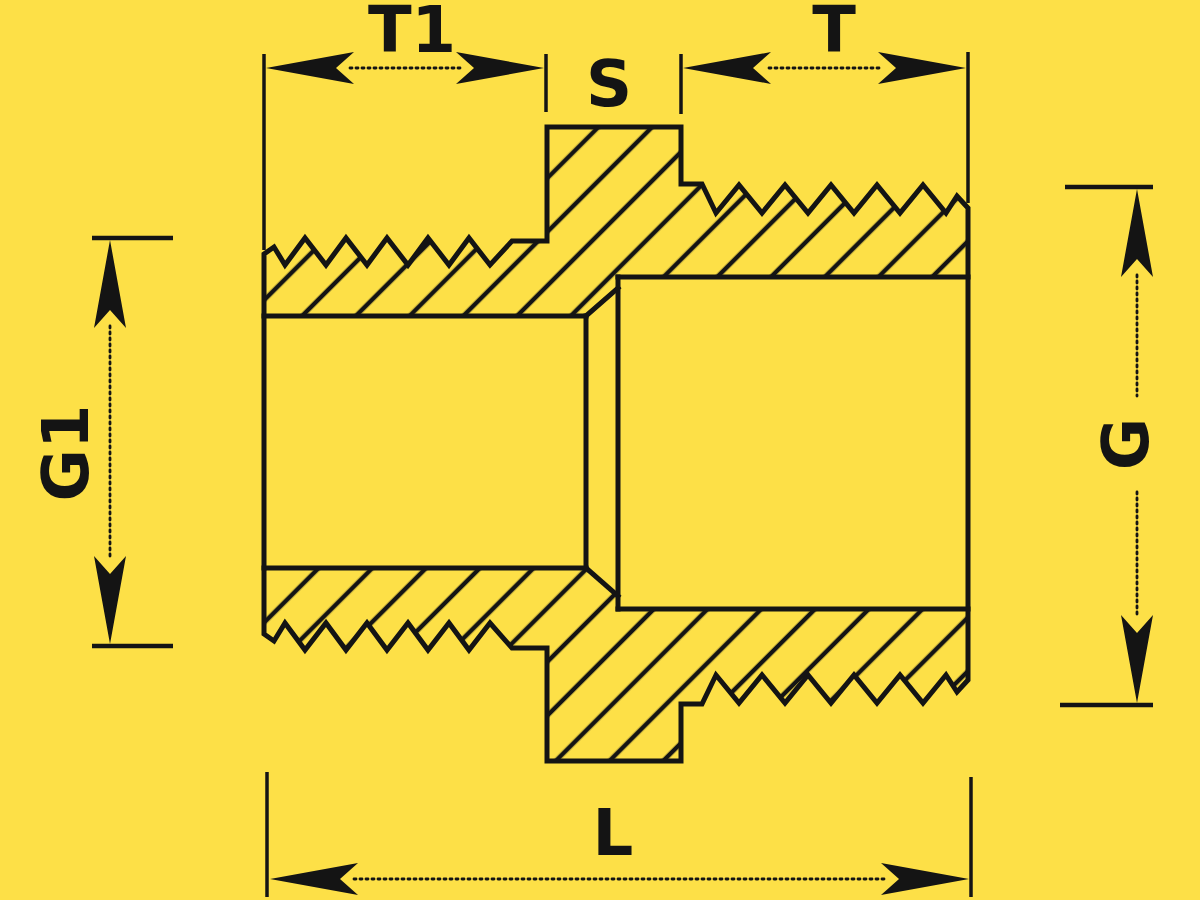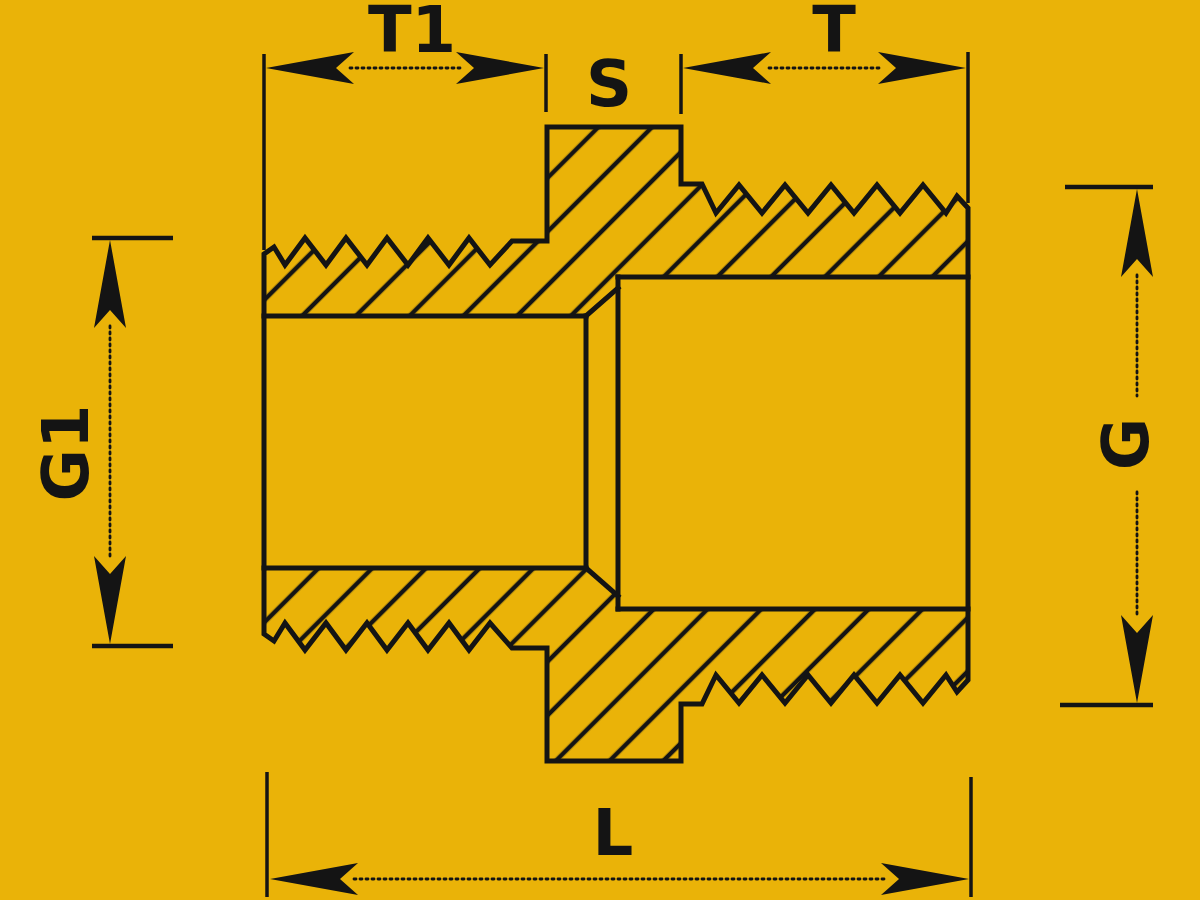--- a/index.html
+++ b/index.html
@@ -7,21 +7,21 @@
     padding: 0;
     background: #ffffff;
     width: 1200px;
     height: 900px;
     overflow: hidden;
   }
   .stage {
     position: relative;
     width: 1200px;
     height: 900px;
-    background: #eab308;
+    background: #fde047;
     text-align: right;
   }
   svg { display: block; }
   .dim-label {
     font-family: "DejaVu Sans", "Liberation Sans", sans-serif;
     font-weight: bold;
     font-size: 64px;
     fill: #141414;
   }
   .outline {

